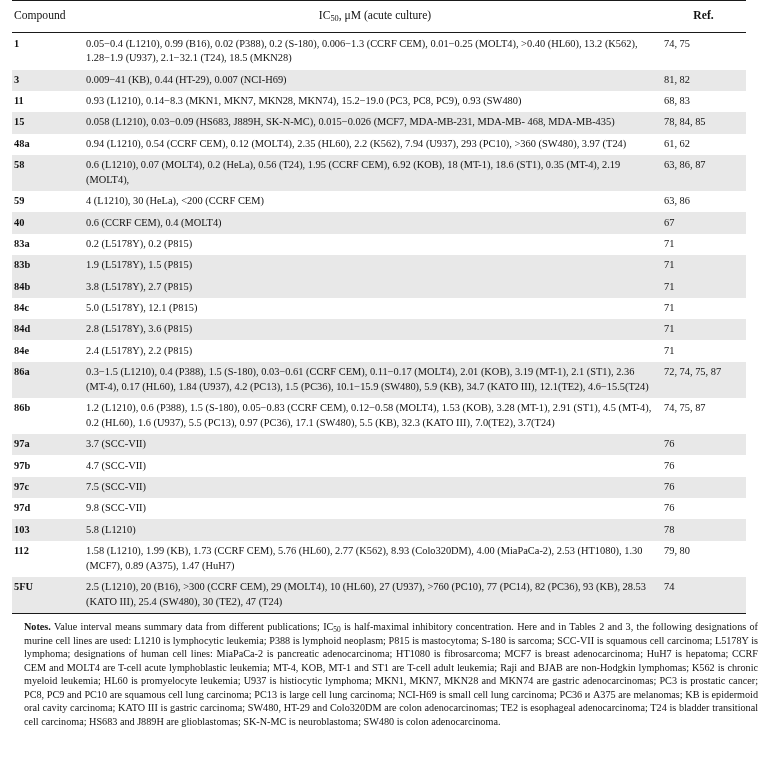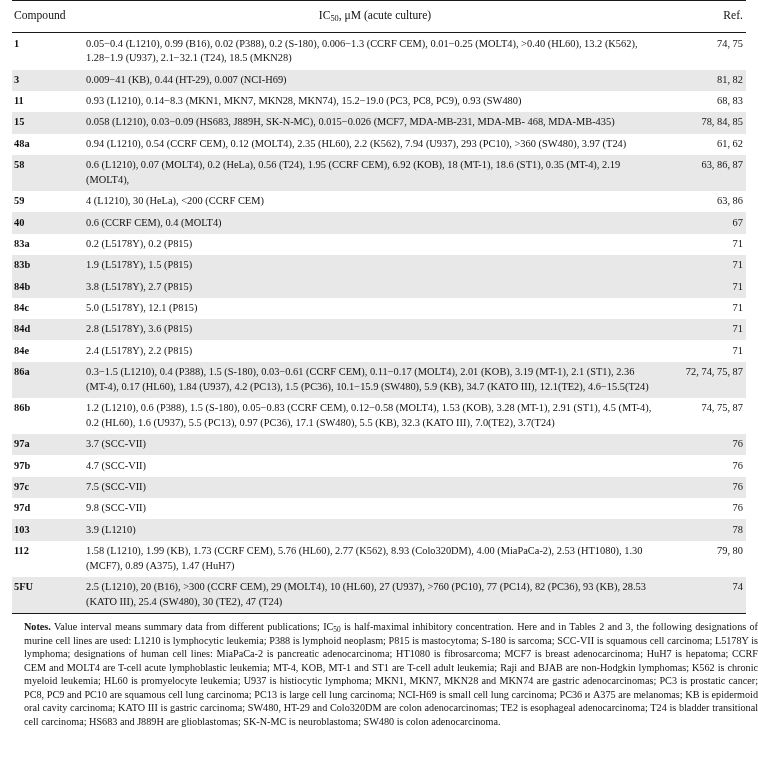--- a/index.html
+++ b/index.html
@@ -45,22 +45,23 @@
     background: #ffffff;
   }
   thead th.th-compound {
     text-align: left;
     padding-left: 2px;
   }
   thead th.th-values {
     text-align: center;
   }
   thead th.th-ref {
-    text-align: right;
+    text-align: center;
     padding-right: 3px;
+    font-weight: bold;
   }
   thead th.th-compound,
   thead th.th-values,
   thead th.th-ref {
     border-top: none;
   }
   thead tr.head-rule th {
     border-top: 1.6px solid #1a1a1a;
   }
 
@@ -77,21 +78,21 @@
   tbody td.td-compound {
     font-weight: bold;
     padding-left: 2px;
     white-space: nowrap;
   }
   tbody td.td-values {
     text-align: left;
     padding-right: 6px;
   }
   tbody td.td-ref {
-    text-align: right;
+    text-align: left;
     padding-right: 3px;
     white-space: normal;
   }
 
   tbody tr.last-row td {
     border-bottom: 1.4px solid #1a1a1a;
   }
 
   .notes {
     width: 734px;
@@ -226,21 +227,21 @@
           <td class="td-values">7.5 (SCC-VII)</td>
           <td class="td-ref">76</td>
         </tr>
         <tr class="plain">
           <td class="td-compound">97d</td>
           <td class="td-values">9.8 (SCC-VII)</td>
           <td class="td-ref">76</td>
         </tr>
         <tr class="shaded">
           <td class="td-compound">103</td>
-          <td class="td-values">3.9 (L1210)</td>
+          <td class="td-values">5.8 (L1210)</td>
           <td class="td-ref">78</td>
         </tr>
         <tr class="plain">
           <td class="td-compound">112</td>
           <td class="td-values">1.58 (L1210), 1.99 (KB), 1.73 (CCRF CEM), 5.76 (HL60), 2.77 (K562), 8.93 (Colo320DM), 4.00 (MiaPaCa-2), 2.53 (HT1080), 1.30 (MCF7), 0.89 (A375), 1.47 (HuH7)</td>
           <td class="td-ref">79, 80</td>
         </tr>
         <tr class="shaded last-row">
           <td class="td-compound">5FU</td>
           <td class="td-values">2.5 (L1210), 20 (B16), &gt;300 (CCRF CEM), 29 (MOLT4), 10 (HL60), 27 (U937), &gt;760 (PC10), 77 (PC14), 82 (PC36), 93 (KB), 28.53 (KATO III), 25.4 (SW480), 30 (TE2), 47 (T24)</td>

